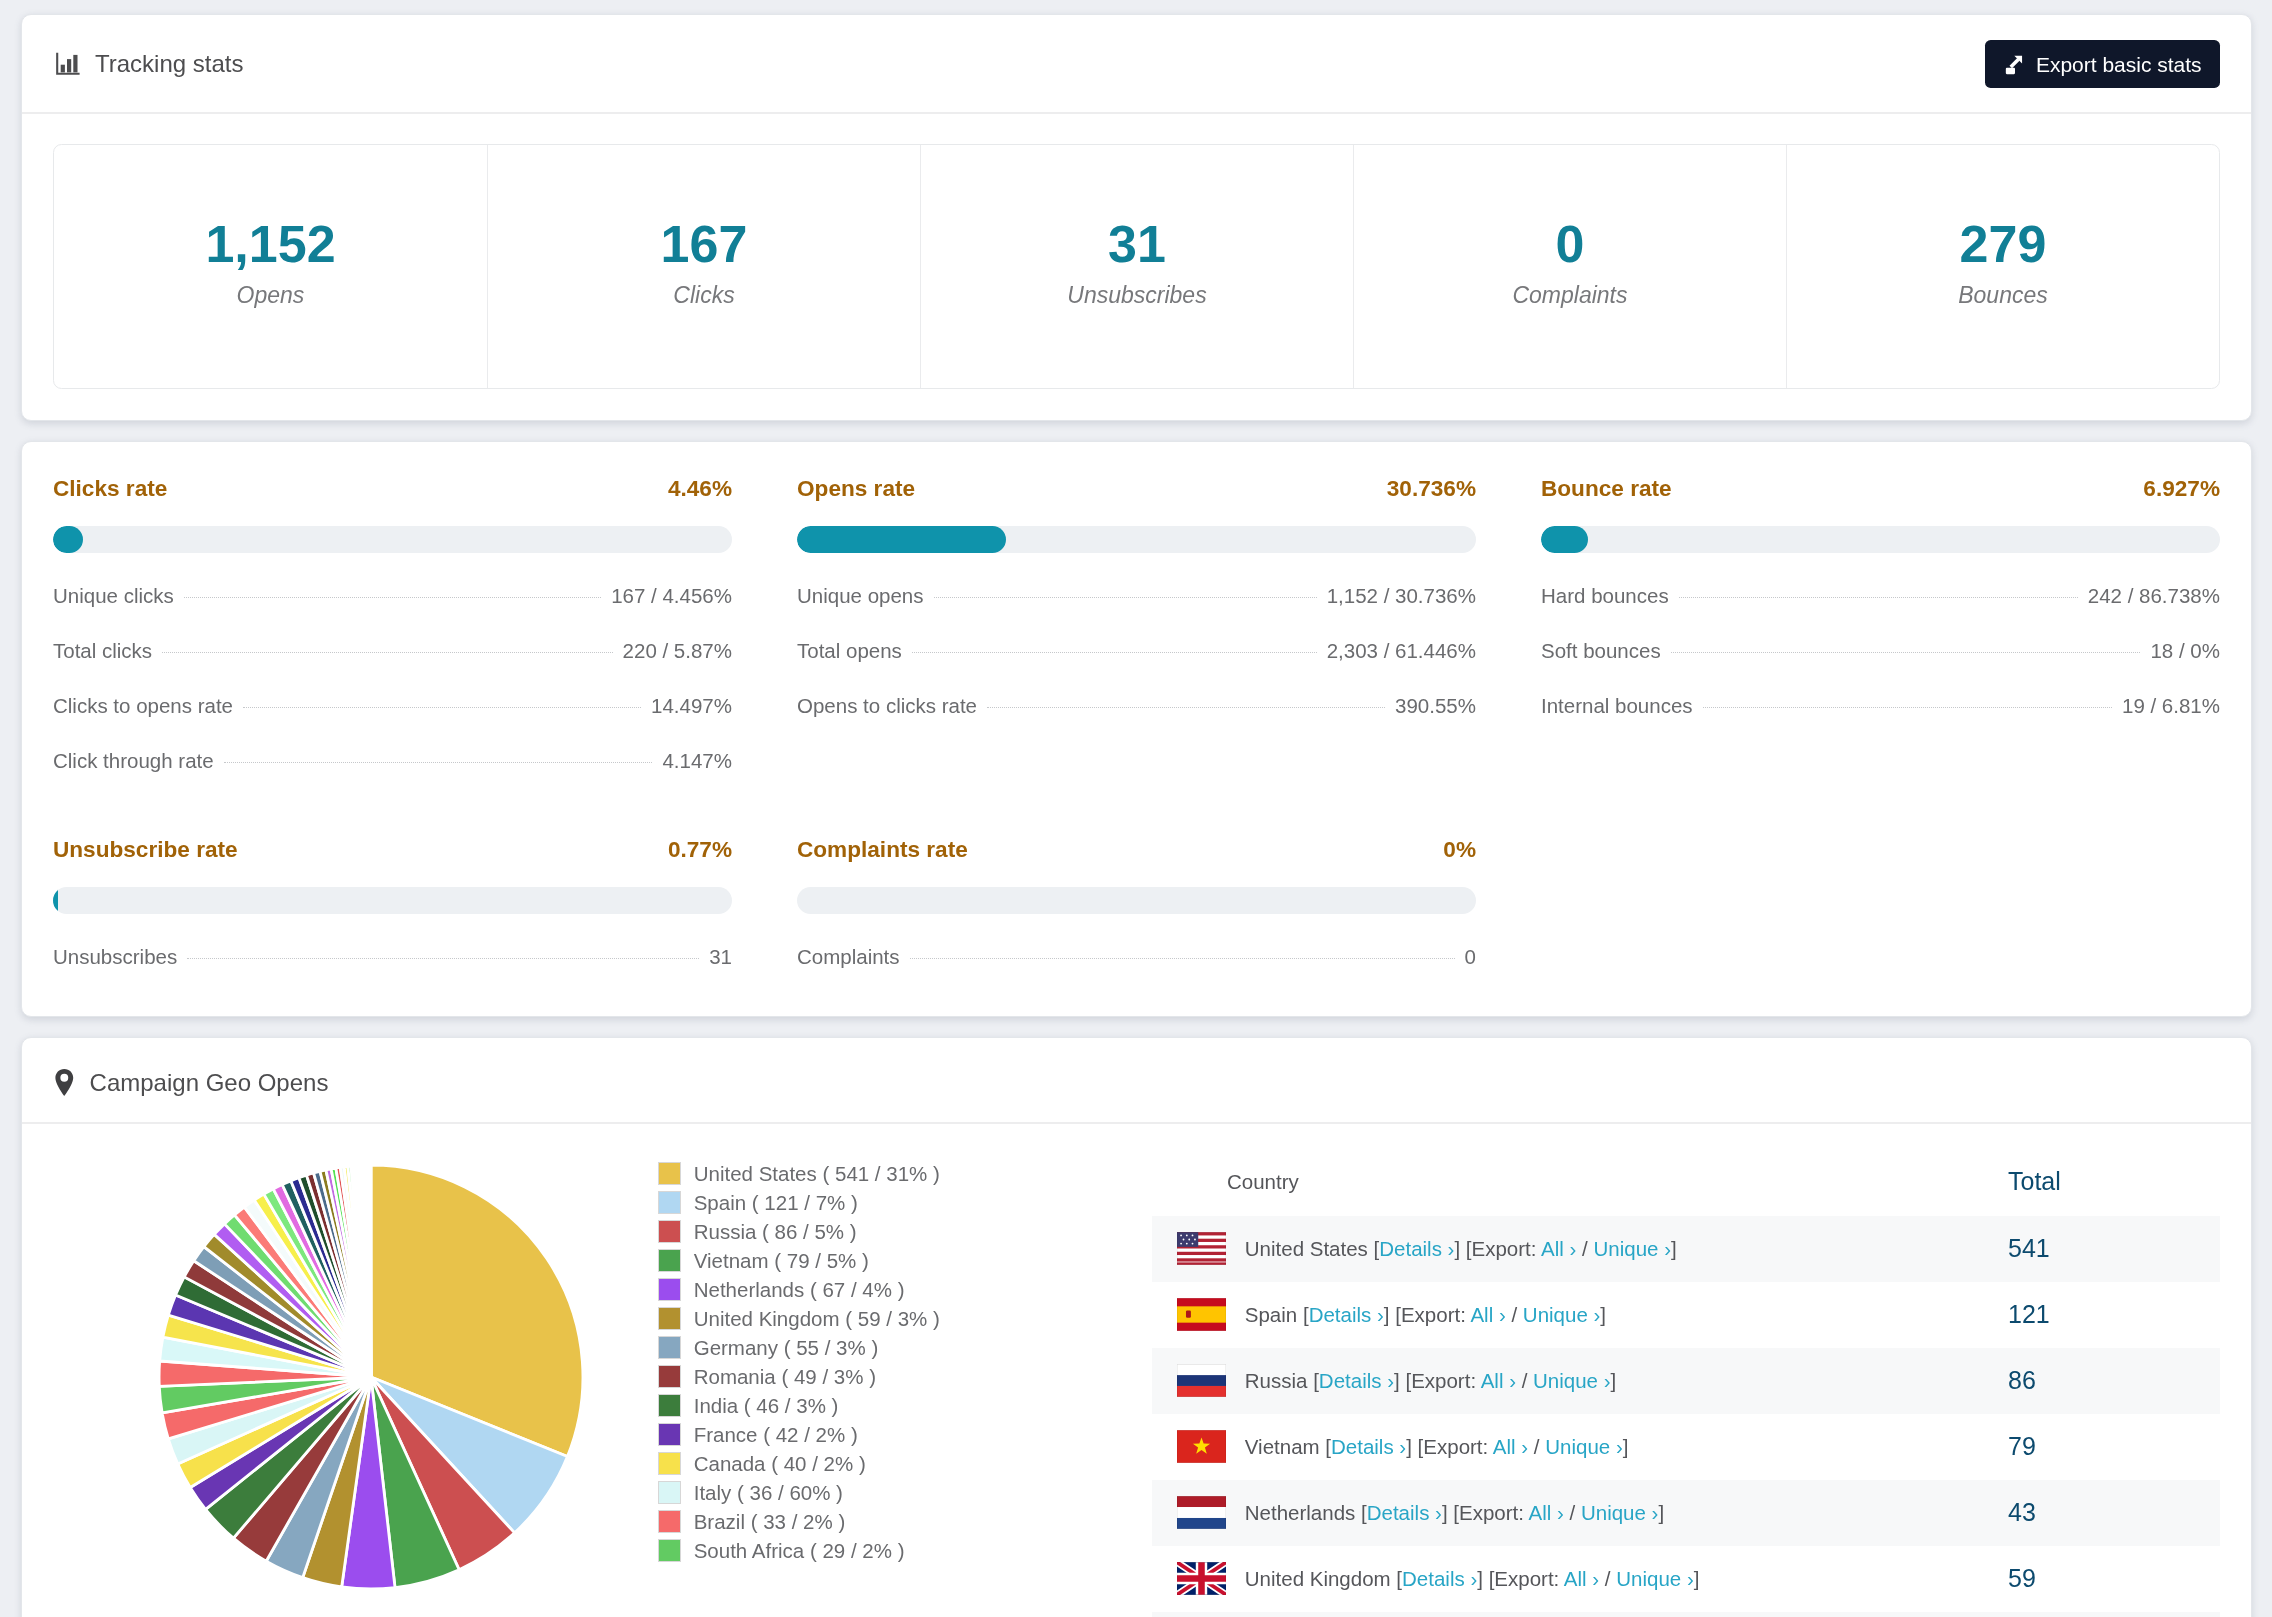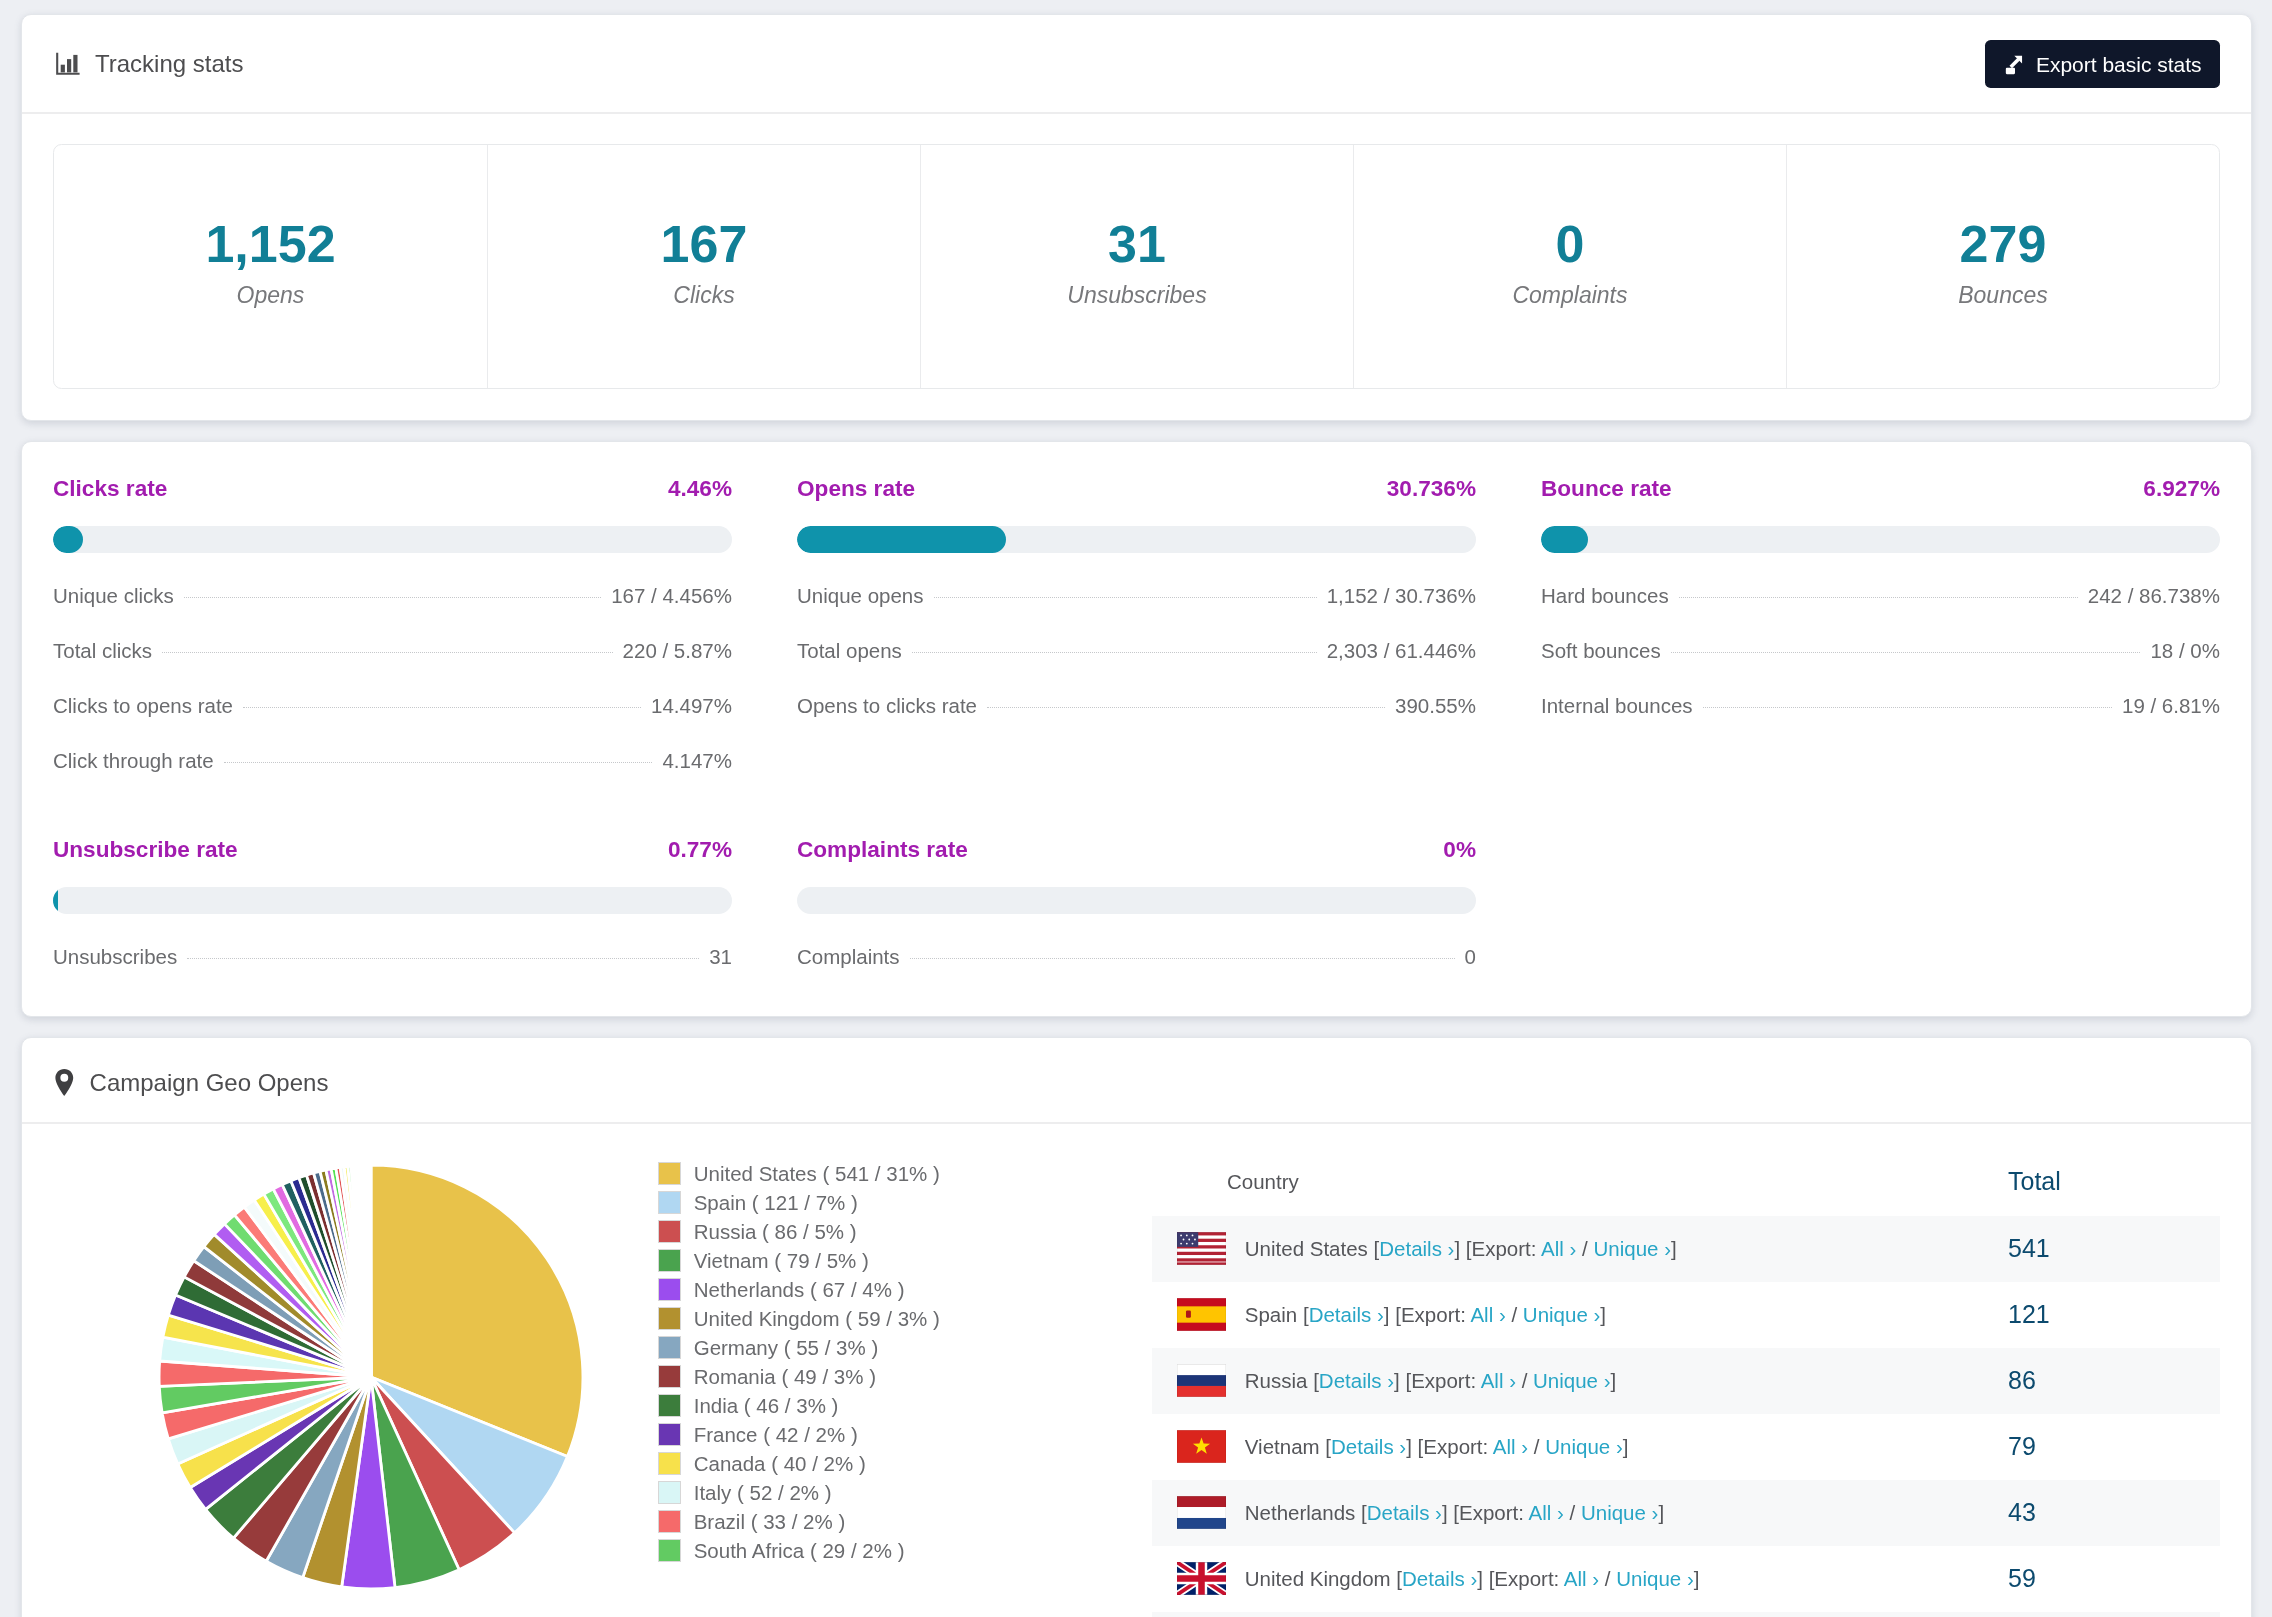--- a/index.html
+++ b/index.html
@@ -34,21 +34,21 @@
   .stat-cell{text-align:center;padding:69px 0 79px 0;border-left:1.4px solid #eaebed;}
   .stat-cell:first-child{border-left:none;}
   .stat-number{font-size:52px;font-weight:bold;color:#117f96;}
   .stat-label{font-size:23px;color:#77787b;margin-top:8.5px;font-style:italic;}
   
   .rates-grid{
     display:grid;grid-template-columns:1fr 1fr 1fr;
     column-gap:65px;row-gap:64px;padding:34px 31px 47px 31px;
   }
   .rate-head{display:flex;justify-content:space-between;align-items:baseline;
-    font-size:22.6px;font-weight:bold;color:#a21caf;}
+    font-size:22.6px;font-weight:bold;color:#a16207;}
   .bar-track{height:27px;background:#edf0f3;border-radius:14px;margin-top:24px;overflow:hidden;}
   .bar-fill{height:100%;background:#0f93ab;border-radius:14px;}
   .rate-row{display:flex;align-items:baseline;font-size:20.5px;color:#6a6b6e;margin-top:31px;}
   .leader{flex:1;border-bottom:1.4px dotted #c6c8cb;margin:0 10px;transform:translateY(-5px);}
   
   .geo-head{padding:30px 31px 24px 31px;}
   .geo-divider{height:1.4px;background:#ededee;}
   .geo-content{display:flex;height:519px;overflow:hidden;padding-left:31px;}
   .pie-wrap{width:438px;flex:none;margin:34px 0 0 99px;}
   .legend{width:395px;flex:none;margin:38px 0 0 68px;list-style:none;padding:0;}
@@ -349,21 +349,21 @@
         <li class="legend-item">
           <span class="swatch" style="background: rgb(105, 54, 179);"></span>
           <span>France ( 42 / 2% )</span>
         </li>
         <li class="legend-item">
           <span class="swatch" style="background: rgb(247, 225, 75);"></span>
           <span>Canada ( 40 / 2% )</span>
         </li>
         <li class="legend-item">
           <span class="swatch" style="background: rgb(217, 246, 246);"></span>
-          <span>Italy ( 52 / 2% )</span>
+          <span>Italy ( 36 / 60% )</span>
         </li>
         <li class="legend-item">
           <span class="swatch" style="background: rgb(245, 106, 106);"></span>
           <span>Brazil ( 33 / 2% )</span>
         </li>
         <li class="legend-item">
           <span class="swatch" style="background: rgb(98, 203, 98);"></span>
           <span>South Africa ( 29 / 2% )</span>
         </li>
       </ul>

